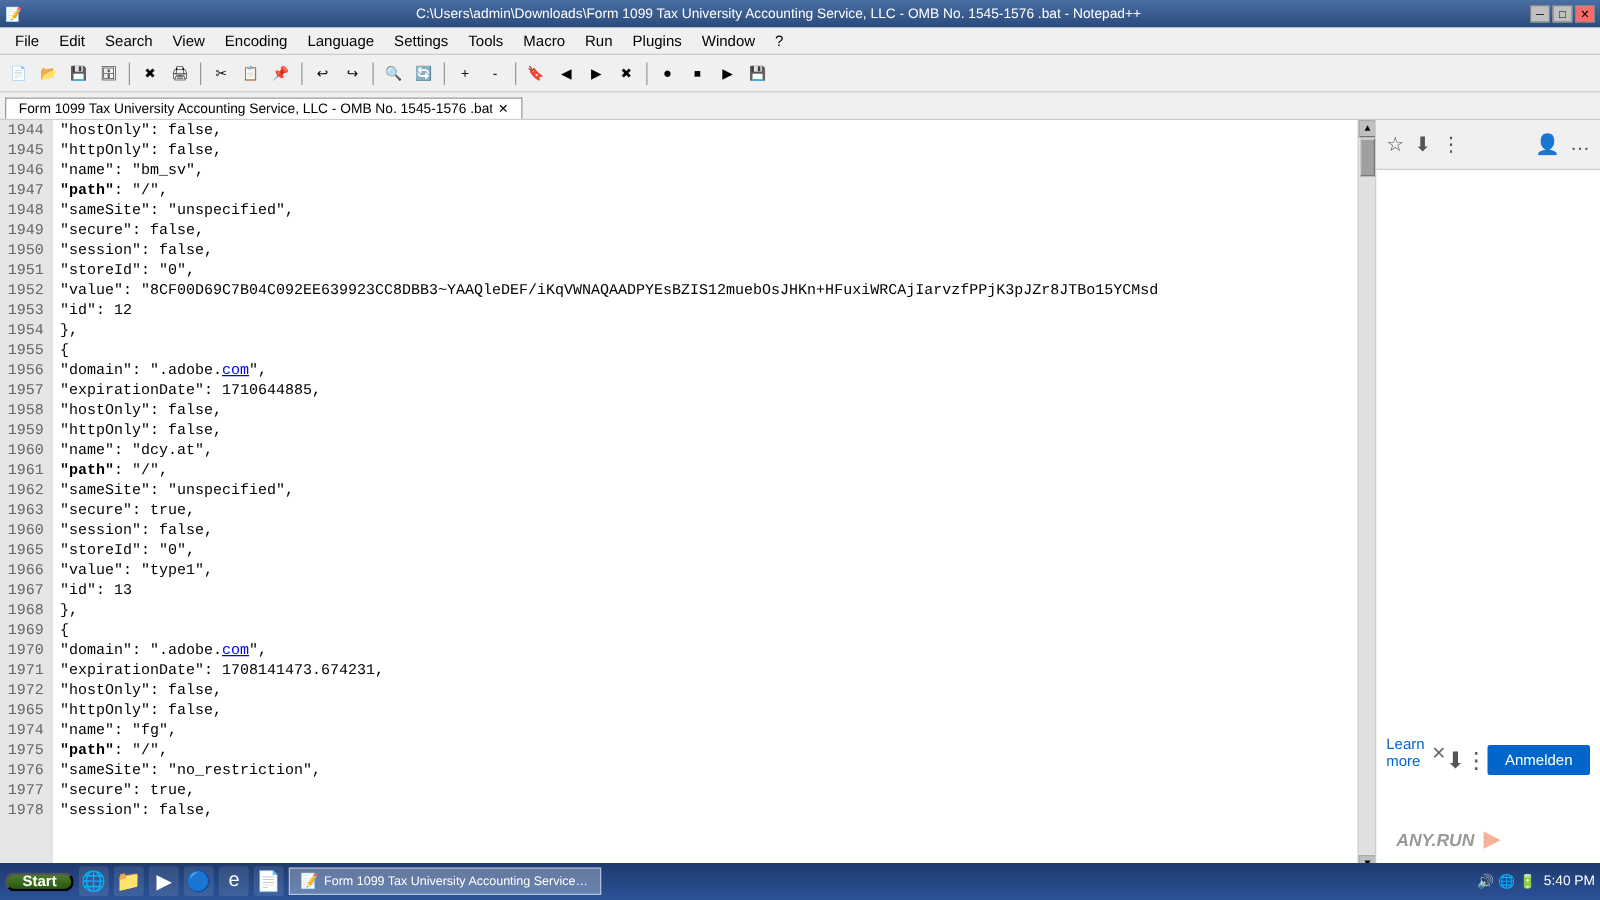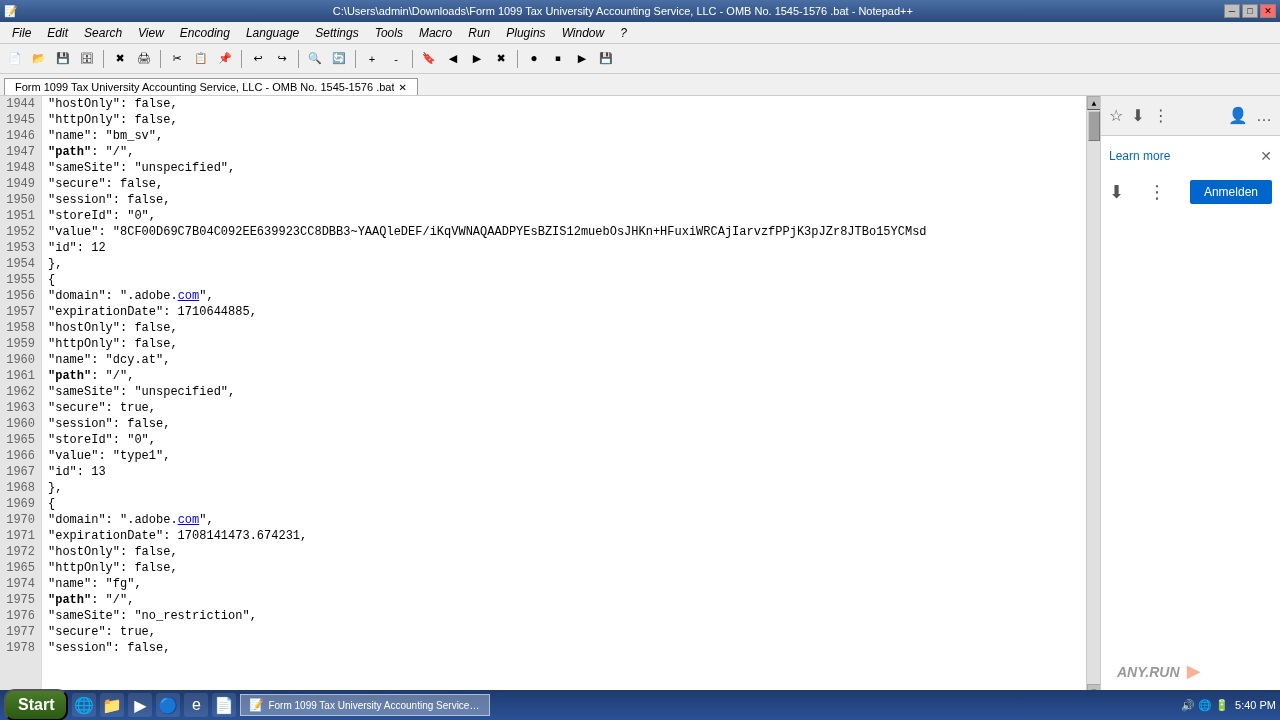--- a/index.html
+++ b/index.html
@@ -30,21 +30,20 @@
 
     
     .menu-bar {
       background: #f0f0f0;
       height: 22px;
       display: flex;
       align-items: center;
       border-bottom: 1px solid #ccc;
       padding: 0 4px;
       font-size: 12px;
-      font-style: italic;
     }
     .menu-item {
       padding: 2px 8px;
       cursor: pointer;
       color: #000;
     }
 
     
     .toolbar {
       background: #f0f0f0;
@@ -177,23 +176,23 @@
       padding: 0 4px;
       gap: 4px;
       z-index: 100;
     }
     .start-btn {
       background: linear-gradient(to bottom, #4a7a2a, #2a5a10);
       color: white;
       padding: 2px 12px;
       border-radius: 10px;
       font-weight: bold;
-      font-size: 16px;
-      cursor: pointer;
-      height: 32px;
+      font-size: 12px;
+      cursor: pointer;
+      height: 15px;
       display: flex; align-items: center;
     }
     .taskbar-icon {
       width: 24px; height: 24px;
       background: rgba(255,255,255,0.1);
       border-radius: 3px;
       cursor: pointer;
       display: flex; align-items: center; justify-content: center;
     }
     .taskbar-active {
@@ -232,21 +231,21 @@
       display: flex;
       align-items: center;
       justify-content: space-between;
       padding: 0 8px;
     }
     .browser-icons { display: flex; gap: 8px; align-items: center; }
     .browser-icon { font-size: 16px; cursor: pointer; color: #555; }
     .browser-content {
       flex: 1;
       display: flex;
-      flex-direction: column;
+      flex-direction: row;
       align-items: flex-end;
       padding: 12px 8px;
     }
     .learn-more-bar {
       width: 100%;
       display: flex;
       align-items: center;
       justify-content: space-between;
       margin-bottom: 16px;
     }

